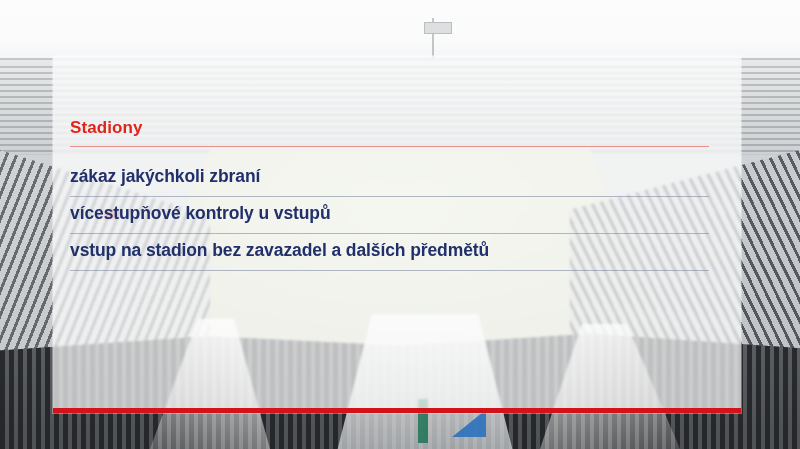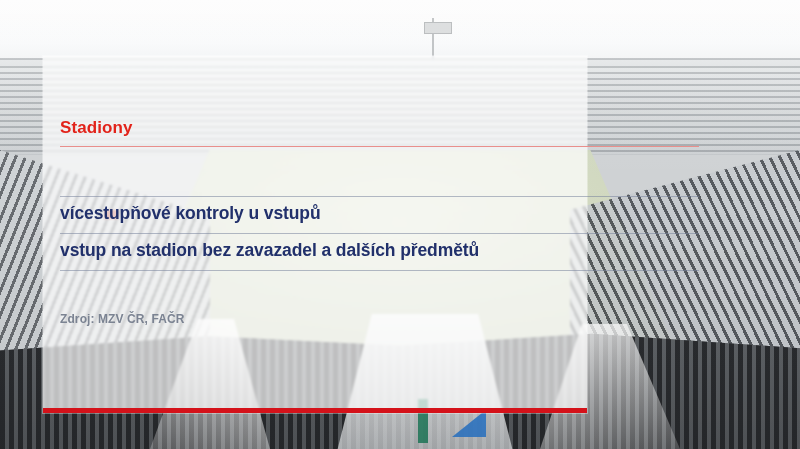--- a/index.html
+++ b/index.html
@@ -116,21 +116,21 @@
   }
   
   .bg-soften {
     position:absolute; inset:0;
     background:linear-gradient(180deg, rgba(255,255,255,.18), rgba(255,255,255,0) 40%, rgba(0,0,0,.06));
   }
 
   
   #panel {
     position:absolute;
-    left:43px; top:56px; width:544px; height:357px;
+    left:53px; top:56px; width:688px; height:357px;
     background:rgba(255,255,255,.70);
     backdrop-filter: blur(1px);
     box-shadow:0 0 0 1px rgba(255,255,255,.35);
     text-decoration:underline;
   }
   #panel-redbar {
     position:absolute; left:0; bottom:0; width:100%; height:5px;
     background:#d4121a;
   }
 
@@ -197,31 +197,31 @@
 
 <div id="panel">
 
   <div class="panel-title">Stadiony</div>
   <div class="title-rule"></div>
 
   <div class="list">
 
 
     <div class="list-row">
+      <span class="txt">zákaz jakýchkoli zbraní</span>
       <span class="rule"></span>
     </div>
 
     <div class="list-row">
       <span class="txt">vícestupňové kontroly u vstupů</span>
       <span class="rule"></span>
     </div>
 
     <div class="list-row">
       <span class="txt">vstup na stadion bez zavazadel a dalších předmětů</span>
       <span class="rule"></span>
     </div>
 
   </div>
 
-  <div class="source">Zdroj: MZV ČR, FAČR</div>
 
   <div id="panel-redbar"></div>
 </div>
 
 </body></html>

